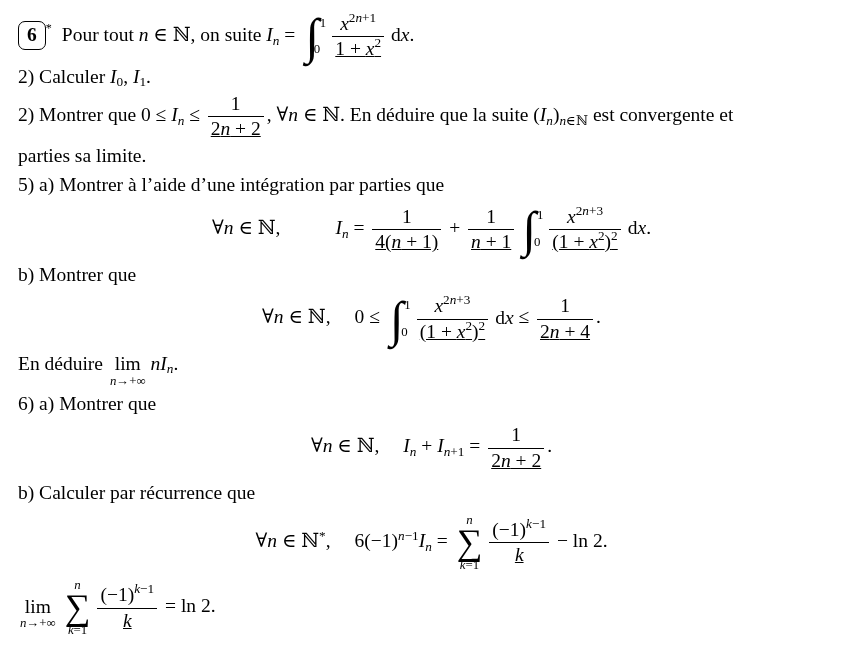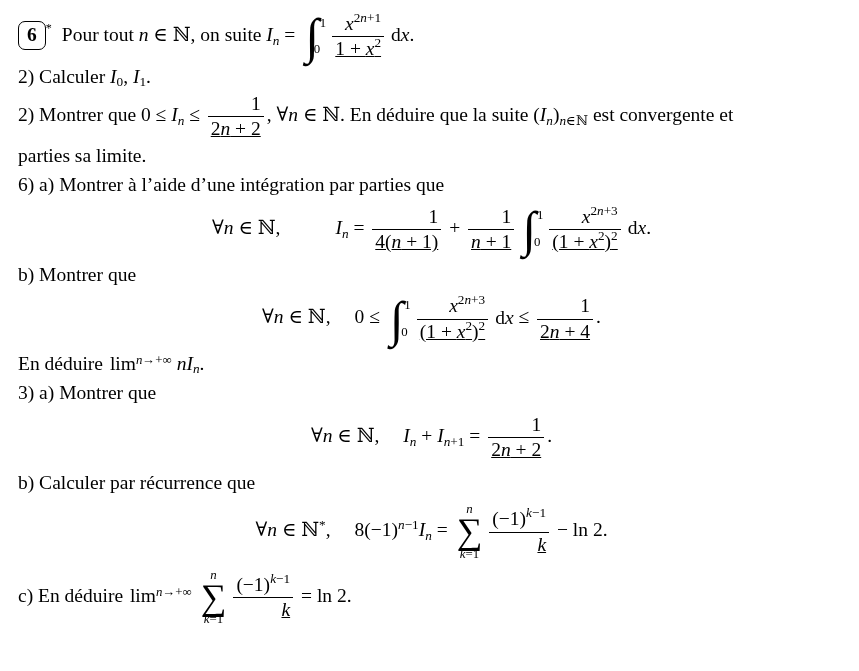--- a/index.html
+++ b/index.html
@@ -20,42 +20,42 @@
     padding: 0 8px 1px; font-weight: bold;
   }
   .star { font-size: 0.62em; vertical-align: 0.75em; }
   .gap { display: inline-block; width: 10px; }
   .qquad { display: inline-block; width: 55px; }
   .quad { display: inline-block; width: 24px; }
 
   .sup { font-size: 0.68em; vertical-align: 0.58em; line-height: 0; }
   .sub { font-size: 0.68em; vertical-align: -0.26em; line-height: 0; }
 
-  .frac { display: inline-block; vertical-align: middle; text-align: right; margin: 0 3px; }
+  .frac { display: inline-block; vertical-align: middle; text-align: center; margin: 0 3px; }
   .frac .ft { display: block; padding: 0 3px 1px; line-height: 1.15; }
   .frac .fb { display: block; border-top: 1.3px solid #000; padding: 1px 3px 0; line-height: 1.15; text-decoration: underline; }
 
   .big-int { display: inline-flex; align-items: center; vertical-align: middle; margin: 0 3px 0 5px; }
   .int-sym { font-size: 2.55em; line-height: 0.92; font-style: italic; }
   .int-lims {
     display: flex; flex-direction: column; justify-content: space-between;
     align-self: stretch; font-size: 0.66em; padding: 1px 0 2px; margin-left: 1px;
   }
   .int-lims .il-u { display: block; }
   .int-lims .il-l { display: block; margin-top: auto; margin-left: -6px; }
 
   .big-sum {
     display: inline-flex; flex-direction: column; align-items: center;
     vertical-align: middle; margin: 0 4px; line-height: 1;
   }
   .big-sum .su { font-size: 0.66em; line-height: 1; }
   .big-sum .ss { font-size: 1.85em; line-height: 0.88; }
   .big-sum .sl { font-size: 0.66em; line-height: 1; font-family: Liberation Serif, serif; }
 
-  .limop { display: inline-flex; flex-direction: row; align-items: flex-start; margin: 0 5px 0 2px; }
+  .limop { display: inline-flex; flex-direction: column; align-items: center; margin: 0 5px 0 2px; }
   .limop .lt { line-height: 1.05; }
   .limop .lb { font-size: 0.66em; line-height: 1; }
 
   .dx { margin-left: 4px; }
 </style>
 </head>
 <body>
 
 <div class="line">
   <span class="exnum">6</span><sup class="star">*</sup><span class="gap"></span><span>Pour tout </span><i>n</i><span> ∈ </span><span>ℕ</span><span>, on suite </span><i>I</i><sub class="sub it">n</sub><span> = </span><span class="big-int">
@@ -72,21 +72,21 @@
 </div>
 
 <div class="line">
   <span>2) Montrer que </span><span>0</span><span> ≤ </span><i>I</i><sub class="sub it">n</sub><span> ≤ </span><span class="frac"><span class="ft">1</span><span class="fb"><span>2</span><i>n</i><span> + 2</span></span></span><span>, </span><span>∀</span><i>n</i><span> ∈ </span><span>ℕ</span><span>. En déduire que la suite </span><span>(</span><i>I</i><sub class="sub it">n</sub><span>)</span><sub class="sub"><i>n</i><span>∈</span><span>ℕ</span></sub><span> est convergente et</span>
 </div>
 <div class="line">
   <span>parties sa limite.</span>
 </div>
 
 <div class="line">
-  <span>6) a) Montrer à l’aide d’une intégration par parties que</span>
+  <span>5) a) Montrer à l’aide d’une intégration par parties que</span>
 </div>
 
 <div class="eq">
   <span>∀</span><i>n</i><span> ∈ </span><span>ℕ</span><span>,</span><span class="qquad"></span><i>I</i><sub class="sub it">n</sub><span> = </span><span class="frac"><span class="ft">1</span><span class="fb"><span>4(</span><i>n</i><span> + 1)</span></span></span><span> + </span><span class="frac"><span class="ft">1</span><span class="fb"><i>n</i><span> + 1</span></span></span><span class="big-int">
       <span class="int-sym">∫</span>
       <span class="int-lims">
         <span class="il-u">1</span>
         <span class="il-l">0</span>
       </span>
     </span><span class="frac"><span class="ft"><i>x</i><sup class="sup"><span>2</span><i>n</i><span>+3</span></sup></span><span class="fb"><span>(1 + </span><i>x</i><sup class="sup">2</sup><span>)</span><sup class="sup">2</sup></span></span><span class="dx"><span>d</span><i>x</i></span><span>.</span>
@@ -107,41 +107,41 @@
 </div>
 
 <div class="line">
   <span>En déduire </span><span class="limop">
       <span class="lt">lim</span>
       <span class="lb"><i>n</i><span>→+∞</span></span>
     </span><i>n</i><i>I</i><sub class="sub it">n</sub><span>.</span>
 </div>
 
 <div class="line">
-  <span>3) a) Montrer que</span>
+  <span>6) a) Montrer que</span>
 </div>
 
 <div class="eq">
   <span>∀</span><i>n</i><span> ∈ </span><span>ℕ</span><span>,</span><span class="quad"></span><i>I</i><sub class="sub it">n</sub><span> + </span><i>I</i><sub class="sub"><i>n</i><span>+1</span></sub><span> = </span><span class="frac"><span class="ft">1</span><span class="fb"><span>2</span><i>n</i><span> + 2</span></span></span><span>.</span>
 </div>
 
 <div class="line">
   <span>b) Calculer par récurrence que</span>
 </div>
 
 <div class="eq">
-  <span>∀</span><i>n</i><span> ∈ </span><span>ℕ</span><sup class="sup">*</sup><span>,</span><span class="quad"></span><span>8(−1)</span><sup class="sup"><i>n</i><span>−1</span></sup><i>I</i><sub class="sub it">n</sub><span> = </span><span class="big-sum">
+  <span>∀</span><i>n</i><span> ∈ </span><span>ℕ</span><sup class="sup">*</sup><span>,</span><span class="quad"></span><span>6(−1)</span><sup class="sup"><i>n</i><span>−1</span></sup><i>I</i><sub class="sub it">n</sub><span> = </span><span class="big-sum">
       <span class="su it">n</span>
       <span class="ss">∑</span>
       <span class="sl"><i>k</i><span>=1</span></span>
     </span><span class="frac"><span class="ft"><span>(−1)</span><sup class="sup"><i>k</i><span>−1</span></sup></span><span class="fb it">k</span></span><span> − </span><span>ln 2</span><span>.</span>
 </div>
 
 <div class="line">
-  <span>c) En déduire </span><span class="limop">
+  <span class="limop">
       <span class="lt">lim</span>
       <span class="lb"><i>n</i><span>→+∞</span></span>
     </span><span class="big-sum">
       <span class="su it">n</span>
       <span class="ss">∑</span>
       <span class="sl"><i>k</i><span>=1</span></span>
     </span><span class="frac"><span class="ft"><span>(−1)</span><sup class="sup"><i>k</i><span>−1</span></sup></span><span class="fb it">k</span></span><span> = </span><span>ln 2</span><span>.</span>
 </div>
 
 </body></html>

